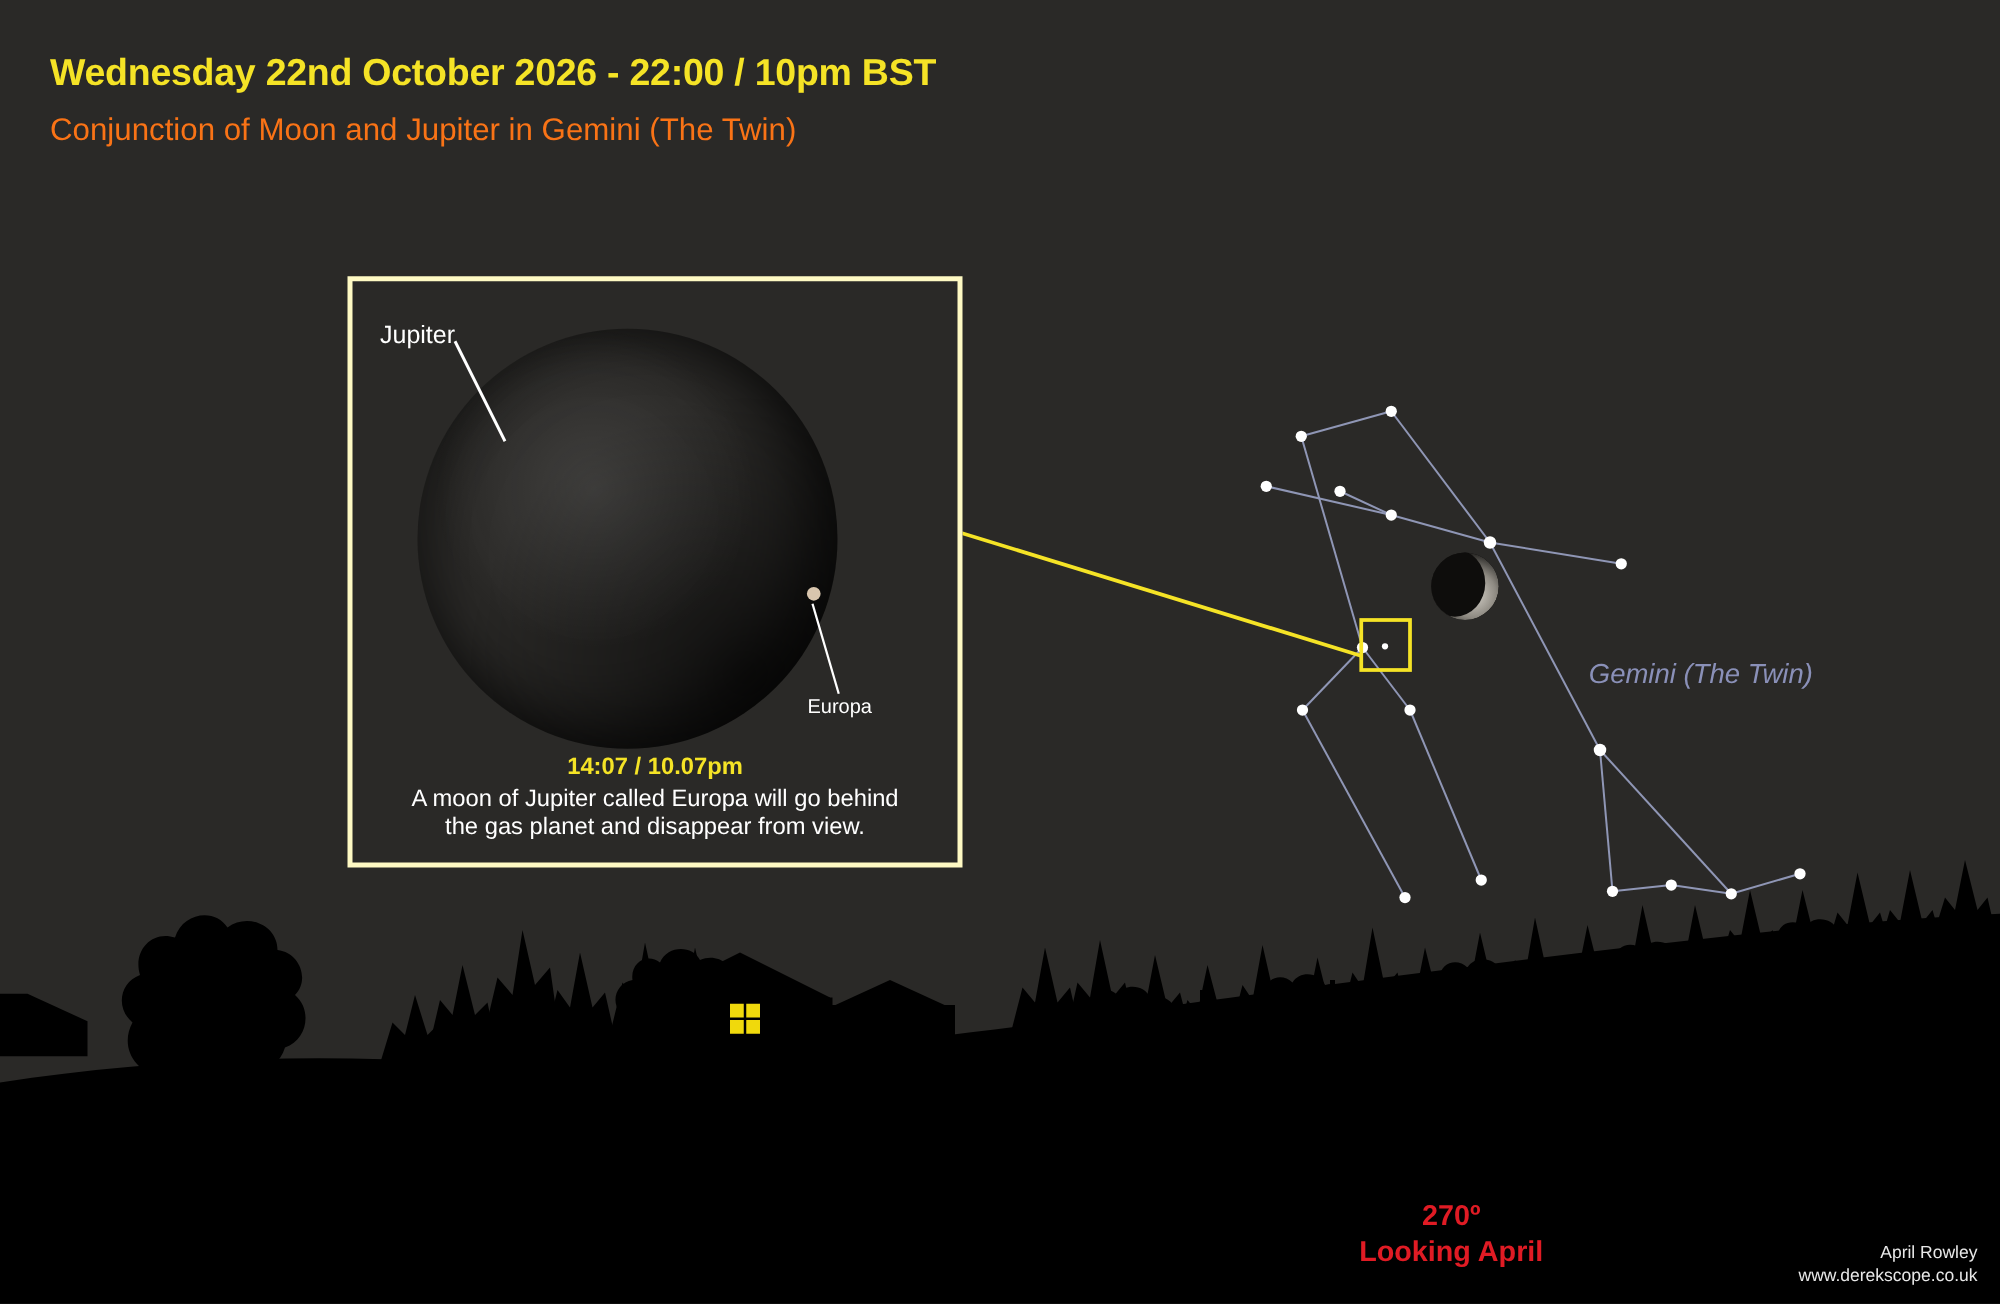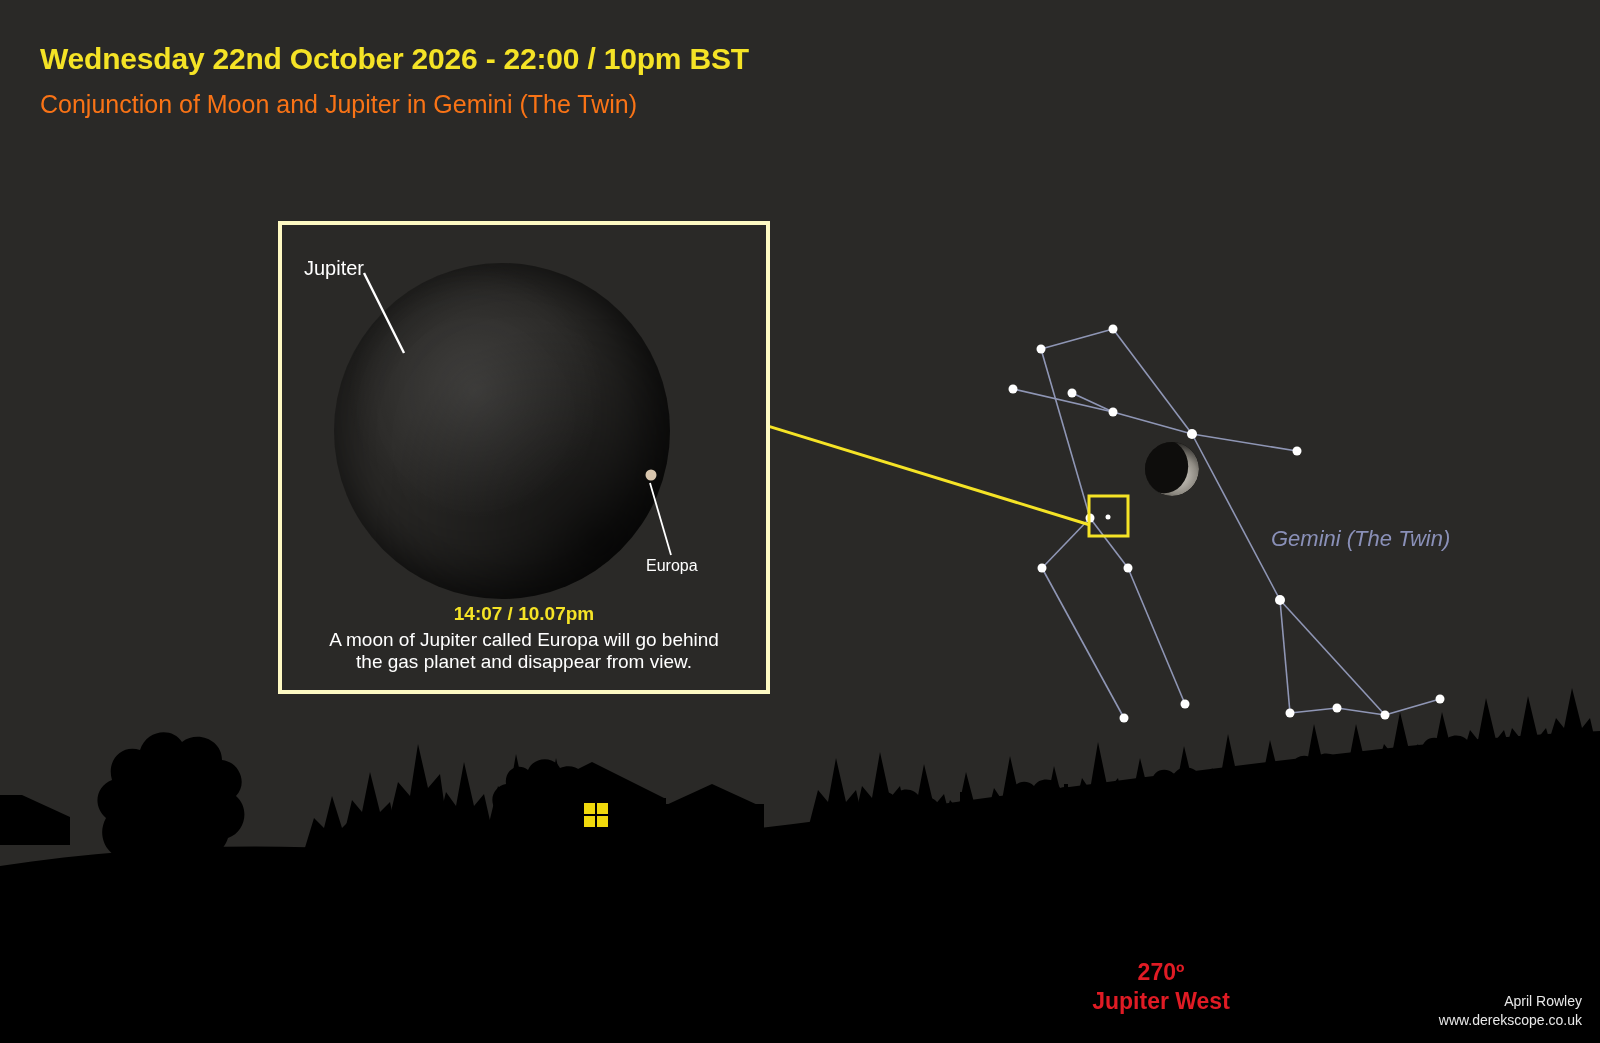--- a/index.html
+++ b/index.html
@@ -343,21 +343,21 @@
     <div class="eur-label">Europa</div>
     <div class="inset-time">14:07 / 10.07pm</div>
     <div class="inset-desc">
       <div>A moon of Jupiter called Europa will go behind</div>
       <div>the gas planet and disappear from view.</div>
     </div>
   </div>
 
   <div class="compass">
     <div>270º</div>
-    <div>Jupiter West</div>
+    <div>Looking April</div>
   </div>
 
   <div class="credit">
     <div>April Rowley</div>
     <div>www.derekscope.co.uk</div>
   </div>
 
 </div>
 
 </body></html>

